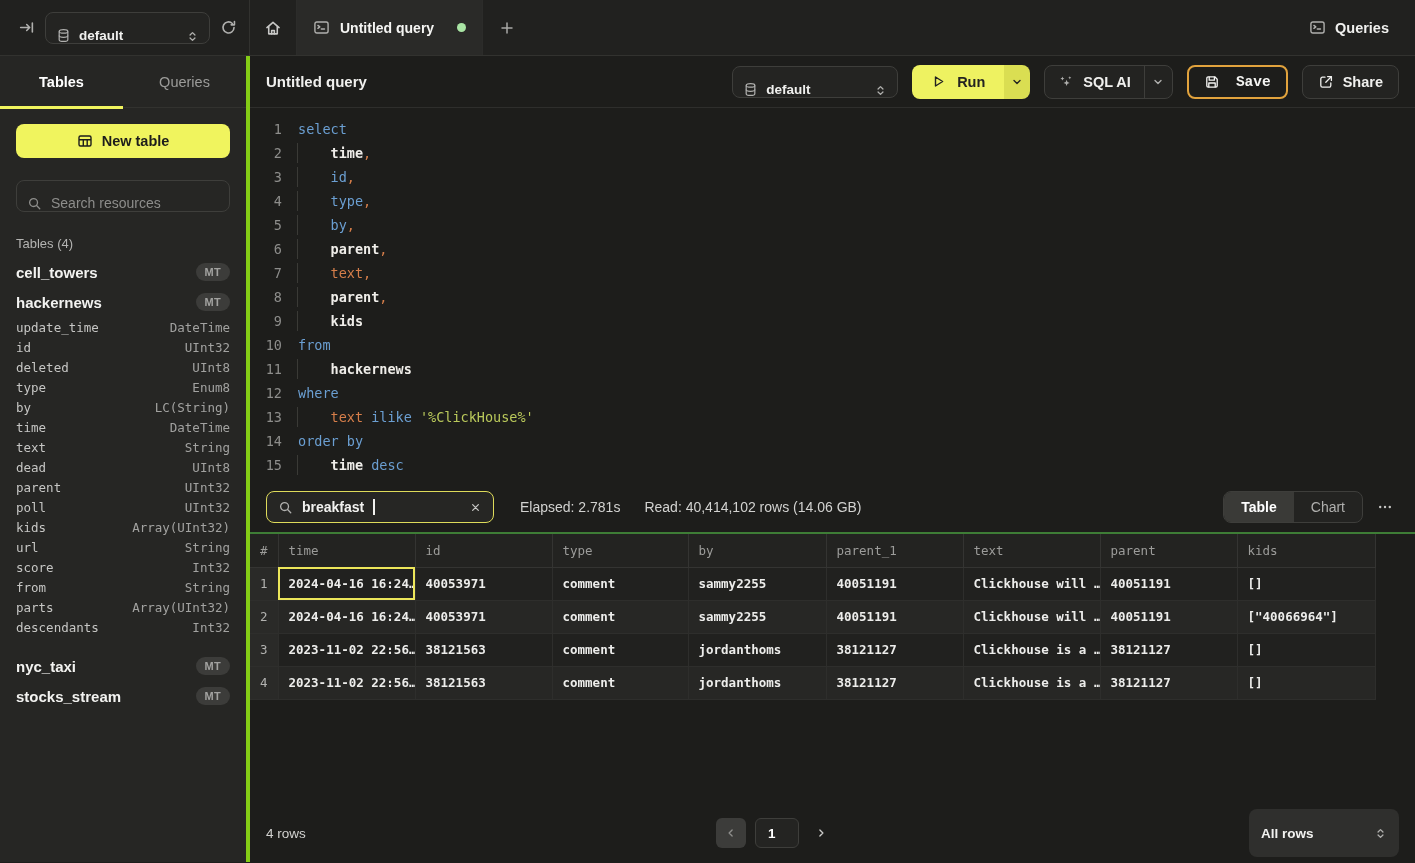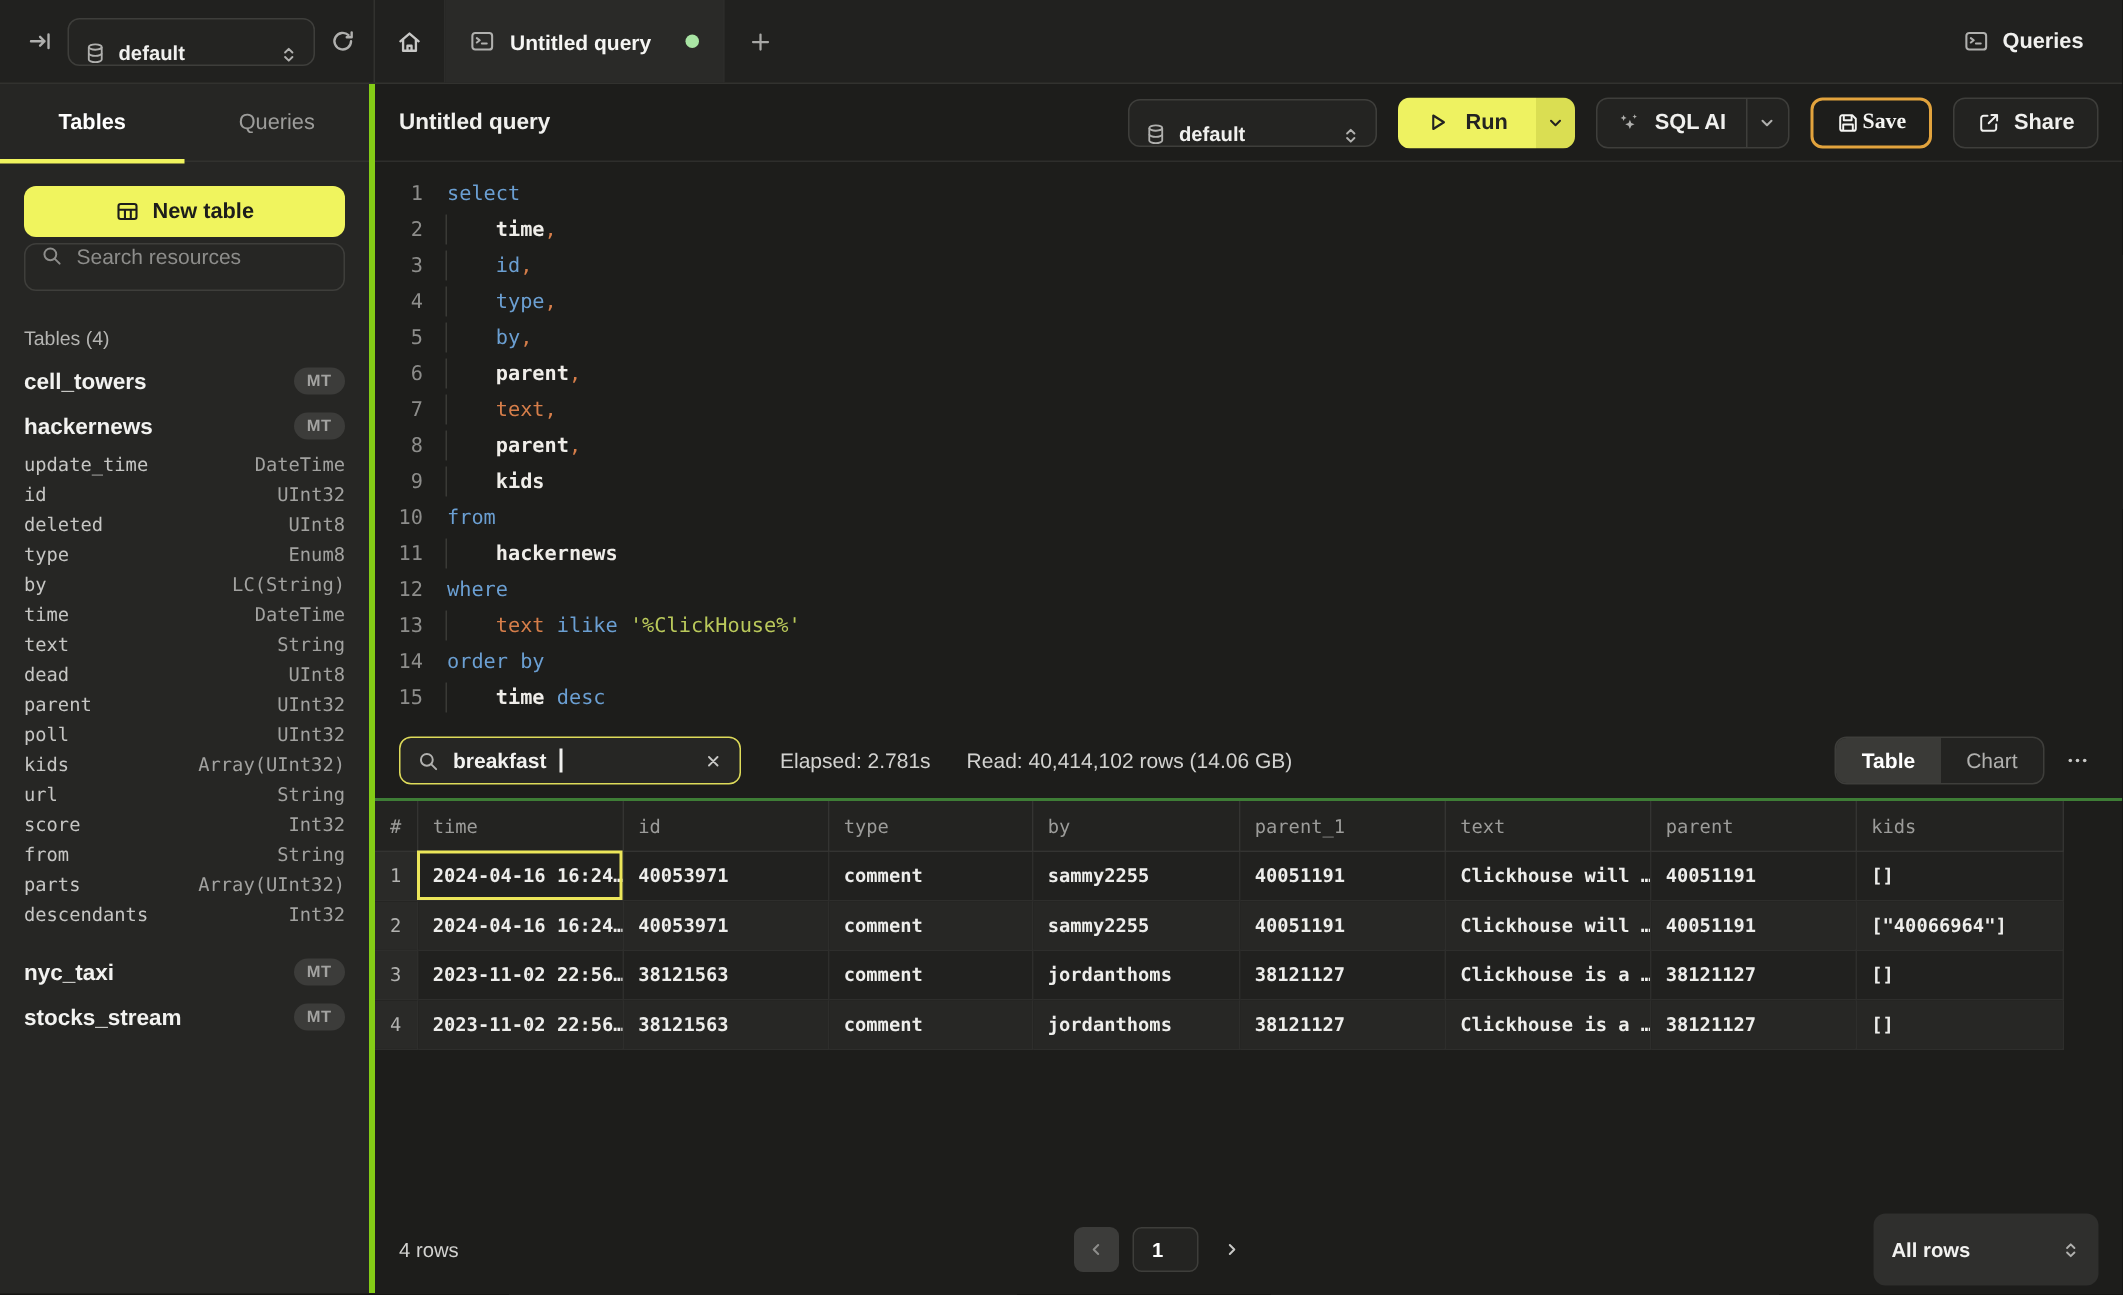--- a/index.html
+++ b/index.html
@@ -29,21 +29,21 @@
   
   .body { display:flex; height:806px; align-items:stretch; }
 
   
   .sidebar { width:250px; min-width:250px; background:#262624; border-right:4px solid #84cc16; display:flex; flex-direction:column; }
   .sidebar-tabs { display:flex; height:52px; border-bottom:1px solid #32322f; }
   .s-tab { flex:1; display:flex; align-items:center; justify-content:center; font-size:14.5px; color:#9c9c9a; cursor:pointer; position:relative; }
   .s-tab.active { color:#ffffff; font-weight:600; }
   .s-tab.active::after { content:""; position:absolute; left:0; right:0; bottom:-2px; height:3px; background:#f0f45e; }
   .new-table-btn { margin:16px 16px 0; height:34px; background:#f0f45e; color:#1d1d1b; border:none; border-radius:8px; display:flex; align-items:center; justify-content:center; gap:9px; font-size:14.5px; font-weight:600; cursor:pointer; font-family:inherit; }
-  .search-box { margin:4px 16px 0; height:32px; border:1px solid #3e3e3b; border-radius:8px; display:flex; align-items:flex-start; gap:9px; padding:0 10px; color:#8d8d8b; font-size:14px; cursor:text; }
+  .search-box { margin:22px 16px 0; height:32px; border:1px solid #3e3e3b; border-radius:8px; display:flex; align-items:flex-end; gap:9px; padding:0 10px; color:#8d8d8b; font-size:14px; cursor:text; }
   .section-label { margin:24px 16px 6px; color:#b4b4b2; font-size:13px; }
   .tbl-item { display:flex; align-items:center; justify-content:space-between; padding:6px 16px; cursor:pointer; }
   .tbl-name { font-size:15px; font-weight:600; color:#f2f2f0; }
   .badge { background:#3c3c3a; color:#a2a2a0; font-size:11px; font-weight:700; padding:3px 9px; border-radius:10px; letter-spacing:.3px; }
   .engine-row { padding:1px 16px 8px; color:#a8a8a6; font-size:13px; }
   .col-row { display:flex; align-items:center; justify-content:space-between; padding:0 16px; height:20px; font-family:"DejaVu Sans Mono", monospace; font-size:12.5px; cursor:default; }
   .col-name { color:#c6c6c4; }
   .col-type { color:#a2a2a0; }
   .tbl-gap { height:14px; }
 
@@ -51,21 +51,21 @@
   .main { flex:1; display:flex; flex-direction:column; min-width:0; }
   .query-toolbar { height:52px; min-height:52px; display:flex; align-items:center; gap:14px; padding:0 16px; border-bottom:1px solid #2e2e2c; }
   .q-title { font-size:15px; font-weight:600; color:#f0f0ee; margin-right:auto; }
   .db-select.small { flex:none; width:166px; }
   .run-btn { display:flex; height:34px; border-radius:8px; overflow:hidden; cursor:pointer; }
   .run-main { background:#eef261; color:#232321; display:flex; align-items:center; gap:11px; padding:0 19px; font-size:14.5px; font-weight:600; }
   .run-caret { background:#dade52; width:26px; display:flex; align-items:center; justify-content:center; color:#232321; }
   .ghost-btn { height:34px; border:1px solid #3e3e3b; border-radius:8px; background:#232321; display:flex; align-items:center; cursor:pointer; color:#f0f0ee; }
   .sqlai-main { display:flex; align-items:center; gap:9px; padding:0 13px; font-size:14.5px; font-weight:600; }
   .sqlai-caret { width:28px; align-self:stretch; display:flex; align-items:center; justify-content:center; border-left:1px solid #3e3e3b; color:#b0b0ae; }
-  .save-btn { height:34px; border:2px solid #e2a33d; border-radius:8px; background:transparent; display:flex; align-items:center; gap:2px; padding:0 15px; font-size:14.5px; font-weight:600; color:#f5f5f3; cursor:pointer; font-family:Liberation Serif, serif; }
+  .save-btn { height:34px; border:2px solid #e2a33d; border-radius:8px; background:transparent; display:flex; align-items:center; gap:16px; padding:0 15px; font-size:14.5px; font-weight:600; color:#f5f5f3; cursor:pointer; font-family:Liberation Mono, monospace; }
   .share-btn { gap:9px; padding:0 15px; font-size:14.5px; font-weight:600; }
 
   
   .editor { height:374px; min-height:374px; padding-top:9px; font-family:"DejaVu Sans Mono", monospace; font-size:13.5px; cursor:text; overflow:hidden; }
   .code-line { display:flex; height:24px; line-height:24px; }
   .ln { width:32px; min-width:32px; text-align:right; color:#8d8d8b; user-select:none; }
   .code-text { white-space:pre; position:relative; margin-left:14px; padding-left:2px; }
   .guide { position:absolute; left:1px; top:2px; bottom:2px; width:1px; background:#3a3a36; }
   .tok-kw { color:#6b9fd2; }
   .tok-ident { color:#efede9; font-weight:700; }

